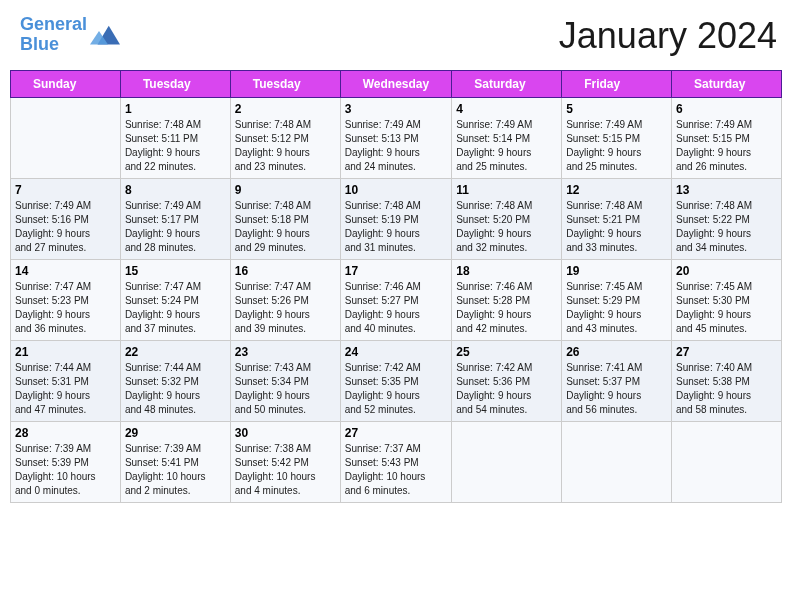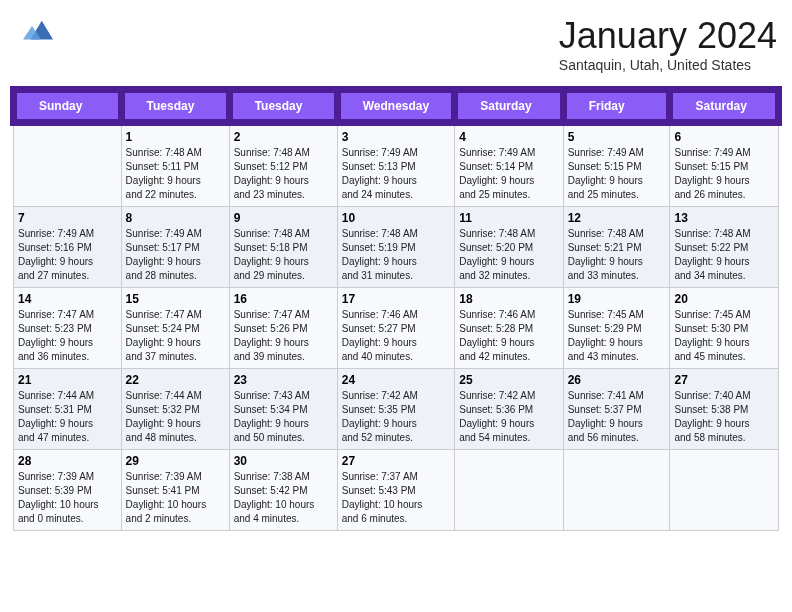--- a/index.html
+++ b/index.html
@@ -45,27 +45,27 @@
     .location {
       font-size: 14px;
       color: #333;
     }
     table {
       width: 100%;
       border-collapse: collapse;
       font-size: 11px;
     }
     thead tr th {
-      background-color: #8b5cf6;
+      background-color: #d946ef;
       color: #fff;
       padding: 6px 22px;
       text-align: left;
       font-size: 12px;
       font-weight: bold;
-      border: 7px solid #4c1d95;
+      border: 1px solid #4c1d95;
     }
     tbody tr td {
       border: 1px solid #ccc;
       padding: 4px;
       vertical-align: top;
       height: 80px;
       width: 14.28%;
     }
     tbody tr:nth-child(odd) td {
       background-color: #f7f9fc;
@@ -88,30 +88,33 @@
       background-color: #f7f9fc;
     }
   </style>
 </head>
 <body>
 
 <div class="header">
   <div class="logo">
     <div>
       <div style="display:flex;align-items:center;">
+        <div class="logo-text">
+          <span>General</span><br>
+          <span style="color:#4a90d9;">Blue</span>
+        </div>
         <svg class="logo-icon" viewBox="0 0 40 35">
           <polygon points="10,30 25,5 40,30" fill="#3a6db5"></polygon>
           <polygon points="0,30 12,12 24,30" fill="#5ba0e0" opacity="0.85"></polygon>
         </svg>
       </div>
     </div>
   </div>
   <div class="title-area">
     <div class="month-title">January 2024</div>
-    <div class="location">Santaquin, Utah, United States</div>
   </div>
 </div>
 
 <table>
   <thead>
     <tr id="header-row">
     <th>Sunday</th>
         <th>Tuesday</th>
         <th>Tuesday</th>
         <th>Wednesday</th>

